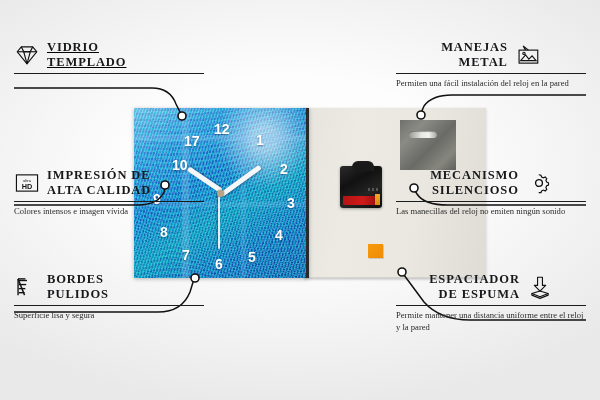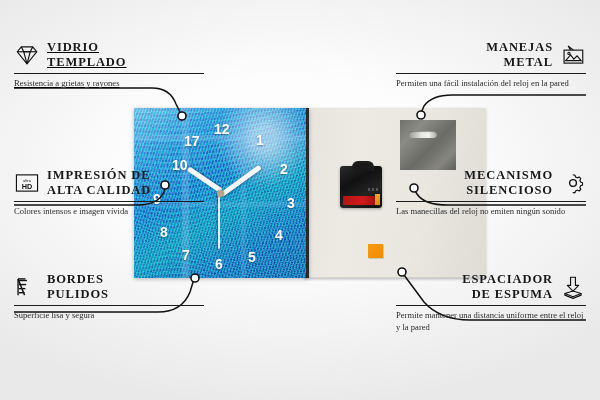--- a/index.html
+++ b/index.html
@@ -95,21 +95,21 @@
   .hand-h{width:40px;height:5px;transform:rotate(-146deg);}
   .hand-m{width:48px;height:5px;transform:rotate(-36deg);}
   .hand-s{width:56px;height:2px;background:#e9edef;transform:rotate(90deg);}
   .cap{position:absolute;left:50%;top:50%;width:7px;height:7px;margin:-3.5px 0 0 -3.5px;border-radius:50%;
        background:#b9a487;box-shadow:0 0 2px rgba(0,0,0,.5);}
 
   
   .feat{position:absolute;width:190px;}
   .feat .head{display:flex;align-items:center;gap:7px;padding-bottom:3px;}
   .feat.left .head{justify-content:flex-start;}
-  .feat.right .head{justify-content:flex-end;}
+  .feat.right .head{justify-content:center;}
   .feat .title{
     font-family:"Liberation Serif",serif;font-weight:700;font-size:12.5px;
     letter-spacing:.9px;color:#17181a;line-height:1.18;text-transform:uppercase;
   }
   .feat.left .title{text-align:left;}
   .feat.right .title{text-align:right;}
   .feat .rule{height:1.6px;background:#1b1c1e;width:100%;}
   .feat .desc{
     margin-top:4px;font-size:8.6px;line-height:1.33;color:#2a2b2d;
     font-family:"Liberation Serif",serif;
@@ -201,21 +201,20 @@
             <path d="M23 4 L20 10 L16 25"></path>
           <path d="M12 10 H20"></path>
         </g>
       </svg>
       <div class="title">
         <div>VIDRIO</div>
         <div>TEMPLADO</div>
       </div>
     </div>
     <div class="rule"></div>
-    <div class="desc">Resistencia a grietas y rayones</div>
   </div>
 
   <div class="feat left f2">
     <div class="head">
       <svg class="ico" viewBox="0 0 32 28">
         <rect x="3" y="4" width="26" height="20" fill="none" stroke="#111" stroke-width="1.4"></rect>
         <text x="16" y="12.5" font-family="Liberation Sans, sans-serif" font-size="5" text-anchor="middle" fill="#111">ultra</text>
         <text x="16" y="21" font-family="Liberation Sans, sans-serif" font-size="9" font-weight="bold" text-anchor="middle" fill="#111">HD</text>
       </svg>
       <div class="title">

